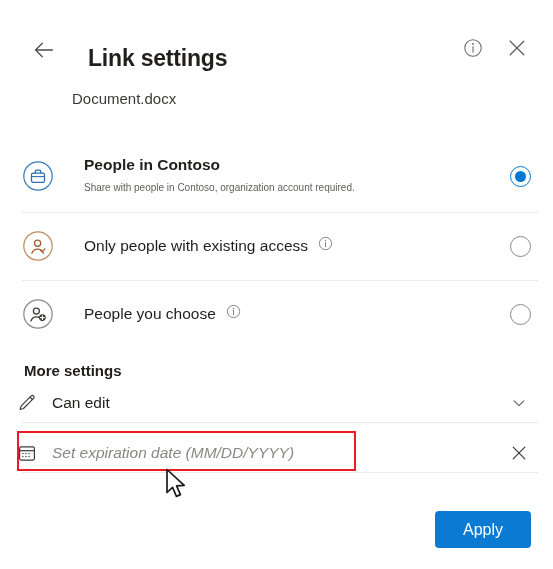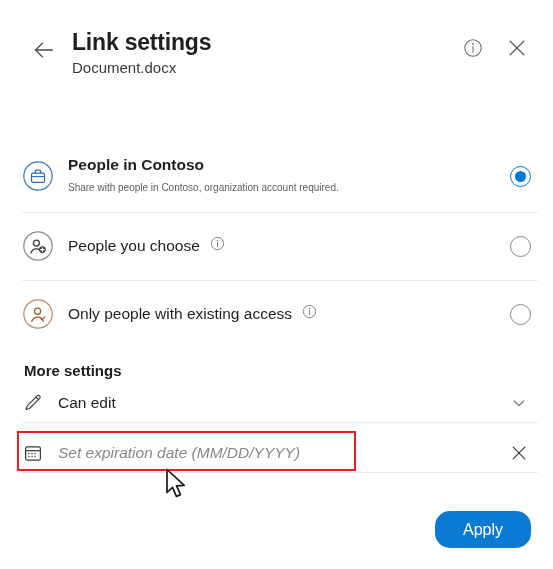--- a/index.html
+++ b/index.html
@@ -39,21 +39,21 @@
   .title-block {
     position: absolute;
     left: 72px; top: 28px;
   }
   .title {
     font-size: 23px;
     font-weight: 600;
     letter-spacing: -0.2px;
     color: #201f1e;
     line-height: 28px;
-    margin: 0;
+    margin: 16px;
   }
   .subtitle {
     font-size: 15px;
     font-weight: 400;
     color: #3b3a39;
     line-height: 22px;
     margin: 1px 0 0 0;
   }
   .header-actions {
     position: absolute;
@@ -87,20 +87,21 @@
     width: 553px;
   }
   .option-row {
     position: relative;
     height: 68px;
     display: flex;
     align-items: center;
     padding: 0 22px 0 22px;
     box-sizing: border-box;
     cursor: pointer;
+    gap: 16px;
   }
   .option-row.tall { height: 72px; }
   .option-row + .option-row::before {
     content: "";
     position: absolute;
     left: 22px; right: 15px; top: 0;
     height: 1px;
     background: #edebe9;
   }
   .opt-icon {
@@ -164,21 +165,21 @@
     position: absolute;
     left: 0;
     top: 383px;
     width: 553px;
   }
   .setting-row {
     position: relative;
     height: 40px;
     display: flex;
     align-items: center;
-    padding: 0 22px 0 22px;
+    padding: 0 22px 0 16px;
     box-sizing: border-box;
     cursor: pointer;
   }
   .setting-row.spaced { margin-top: 10px; font-style: italic; }
   .setting-row::after {
     content: "";
     position: absolute;
     left: 22px; right: 15px; bottom: 0;
     height: 1px;
     background: #edebe9;
@@ -230,21 +231,21 @@
   .footer {
     position: absolute;
     right: 22px;
     top: 511px;
   }
   .apply-btn {
     min-width: 96px;
     height: 37px;
     padding: 0 22px;
     border: none;
-    border-radius: 15px;
+    border-radius: 4px;
     background: #0b7ad3;
     color: #ffffff;
     font-family: "Liberation Sans", sans-serif;
     font-size: 16px;
     font-weight: 400;
     cursor: pointer;
     display: flex;
     align-items: center;
     justify-content: center;
   }
@@ -295,57 +296,57 @@
           <rect x="9.5" y="13.2" width="13" height="9.2" rx="1.6" fill="none" stroke="#2b6cb0" stroke-width="1.25"></rect>
           <path d="M13.2 13.2 v-1.6 a1.5 1.5 0 0 1 1.5-1.5 h2.6 a1.5 1.5 0 0 1 1.5 1.5 v1.6" fill="none" stroke="#2b6cb0" stroke-width="1.25"></path>
           <line x1="9.5" y1="16.6" x2="22.5" y2="16.6" stroke="#2b6cb0" stroke-width="1.1"></line>
         </svg>
       </div>
       <div class="opt-text">
         <span class="opt-label bold">People in Contoso</span>
         <div class="opt-desc">Share with people in Contoso, organization account required.</div>
       </div>
       <div class="radio checked"></div>
+    </div>
+
+    <div class="option-row">
+      <div class="opt-icon">
+        <svg width="32" height="32" viewBox="0 0 32 32">
+          <circle cx="16" cy="16" r="14.2" fill="none" stroke="#c08a5e" stroke-width="1.2"></circle>
+          <circle cx="15.6" cy="13.2" r="3.1" fill="none" stroke="#a05a2c" stroke-width="1.25"></circle>
+          <path d="M9.9 23.3 a6 6 0 0 1 11.4 0" fill="none" stroke="#a05a2c" stroke-width="1.25" stroke-linecap="round"></path>
+          <path d="M18.6 20.3 l1.5 1.6 l2.8 -3.1" fill="none" stroke="#a05a2c" stroke-width="1.25" stroke-linecap="round" stroke-linejoin="round"></path>
+        </svg>
+      </div>
+      <div class="opt-text">
+        <span class="opt-label">Only people with existing access</span>
+        <span class="inline-info">
+          <svg width="15" height="15" viewBox="0 0 20 20">
+            <circle cx="10" cy="10" r="8.2" fill="none" stroke="#7a7876" stroke-width="1.2"></circle>
+            <circle cx="10" cy="5.9" r="1" fill="#7a7876"></circle>
+            <line x1="10" y1="8.6" x2="10" y2="14.3" stroke="#7a7876" stroke-width="1.2" stroke-linecap="round"></line>
+          </svg>
+        </span>
+      </div>
+      <div class="radio"></div>
     </div>
 
     <div class="option-row">
       <div class="opt-icon">
         <svg width="32" height="32" viewBox="0 0 32 32">
           <circle cx="16" cy="16" r="14.2" fill="none" stroke="#8a8886" stroke-width="1.2"></circle>
           <circle cx="14.4" cy="13.0" r="3.0" fill="none" stroke="#3b3a39" stroke-width="1.25"></circle>
           <path d="M8.9 23.0 a5.8 5.8 0 0 1 11.0 -0.4" fill="none" stroke="#3b3a39" stroke-width="1.25" stroke-linecap="round"></path>
           <circle cx="20.4" cy="19.6" r="3.4" fill="#3b3a39"></circle>
           <line x1="20.4" y1="17.7" x2="20.4" y2="21.5" stroke="#ffffff" stroke-width="1.15" stroke-linecap="round"></line>
           <line x1="18.5" y1="19.6" x2="22.3" y2="19.6" stroke="#ffffff" stroke-width="1.15" stroke-linecap="round"></line>
         </svg>
       </div>
       <div class="opt-text">
         <span class="opt-label">People you choose</span>
-        <span class="inline-info">
-          <svg width="15" height="15" viewBox="0 0 20 20">
-            <circle cx="10" cy="10" r="8.2" fill="none" stroke="#7a7876" stroke-width="1.2"></circle>
-            <circle cx="10" cy="5.9" r="1" fill="#7a7876"></circle>
-            <line x1="10" y1="8.6" x2="10" y2="14.3" stroke="#7a7876" stroke-width="1.2" stroke-linecap="round"></line>
-          </svg>
-        </span>
-      </div>
-      <div class="radio"></div>
-    </div>
-
-    <div class="option-row">
-      <div class="opt-icon">
-        <svg width="32" height="32" viewBox="0 0 32 32">
-          <circle cx="16" cy="16" r="14.2" fill="none" stroke="#c08a5e" stroke-width="1.2"></circle>
-          <circle cx="15.6" cy="13.2" r="3.1" fill="none" stroke="#a05a2c" stroke-width="1.25"></circle>
-          <path d="M9.9 23.3 a6 6 0 0 1 11.4 0" fill="none" stroke="#a05a2c" stroke-width="1.25" stroke-linecap="round"></path>
-          <path d="M18.6 20.3 l1.5 1.6 l2.8 -3.1" fill="none" stroke="#a05a2c" stroke-width="1.25" stroke-linecap="round" stroke-linejoin="round"></path>
-        </svg>
-      </div>
-      <div class="opt-text">
-        <span class="opt-label">Only people with existing access</span>
         <span class="inline-info">
           <svg width="15" height="15" viewBox="0 0 20 20">
             <circle cx="10" cy="10" r="8.2" fill="none" stroke="#7a7876" stroke-width="1.2"></circle>
             <circle cx="10" cy="5.9" r="1" fill="#7a7876"></circle>
             <line x1="10" y1="8.6" x2="10" y2="14.3" stroke="#7a7876" stroke-width="1.2" stroke-linecap="round"></line>
           </svg>
         </span>
       </div>
       <div class="radio"></div>
     </div>

